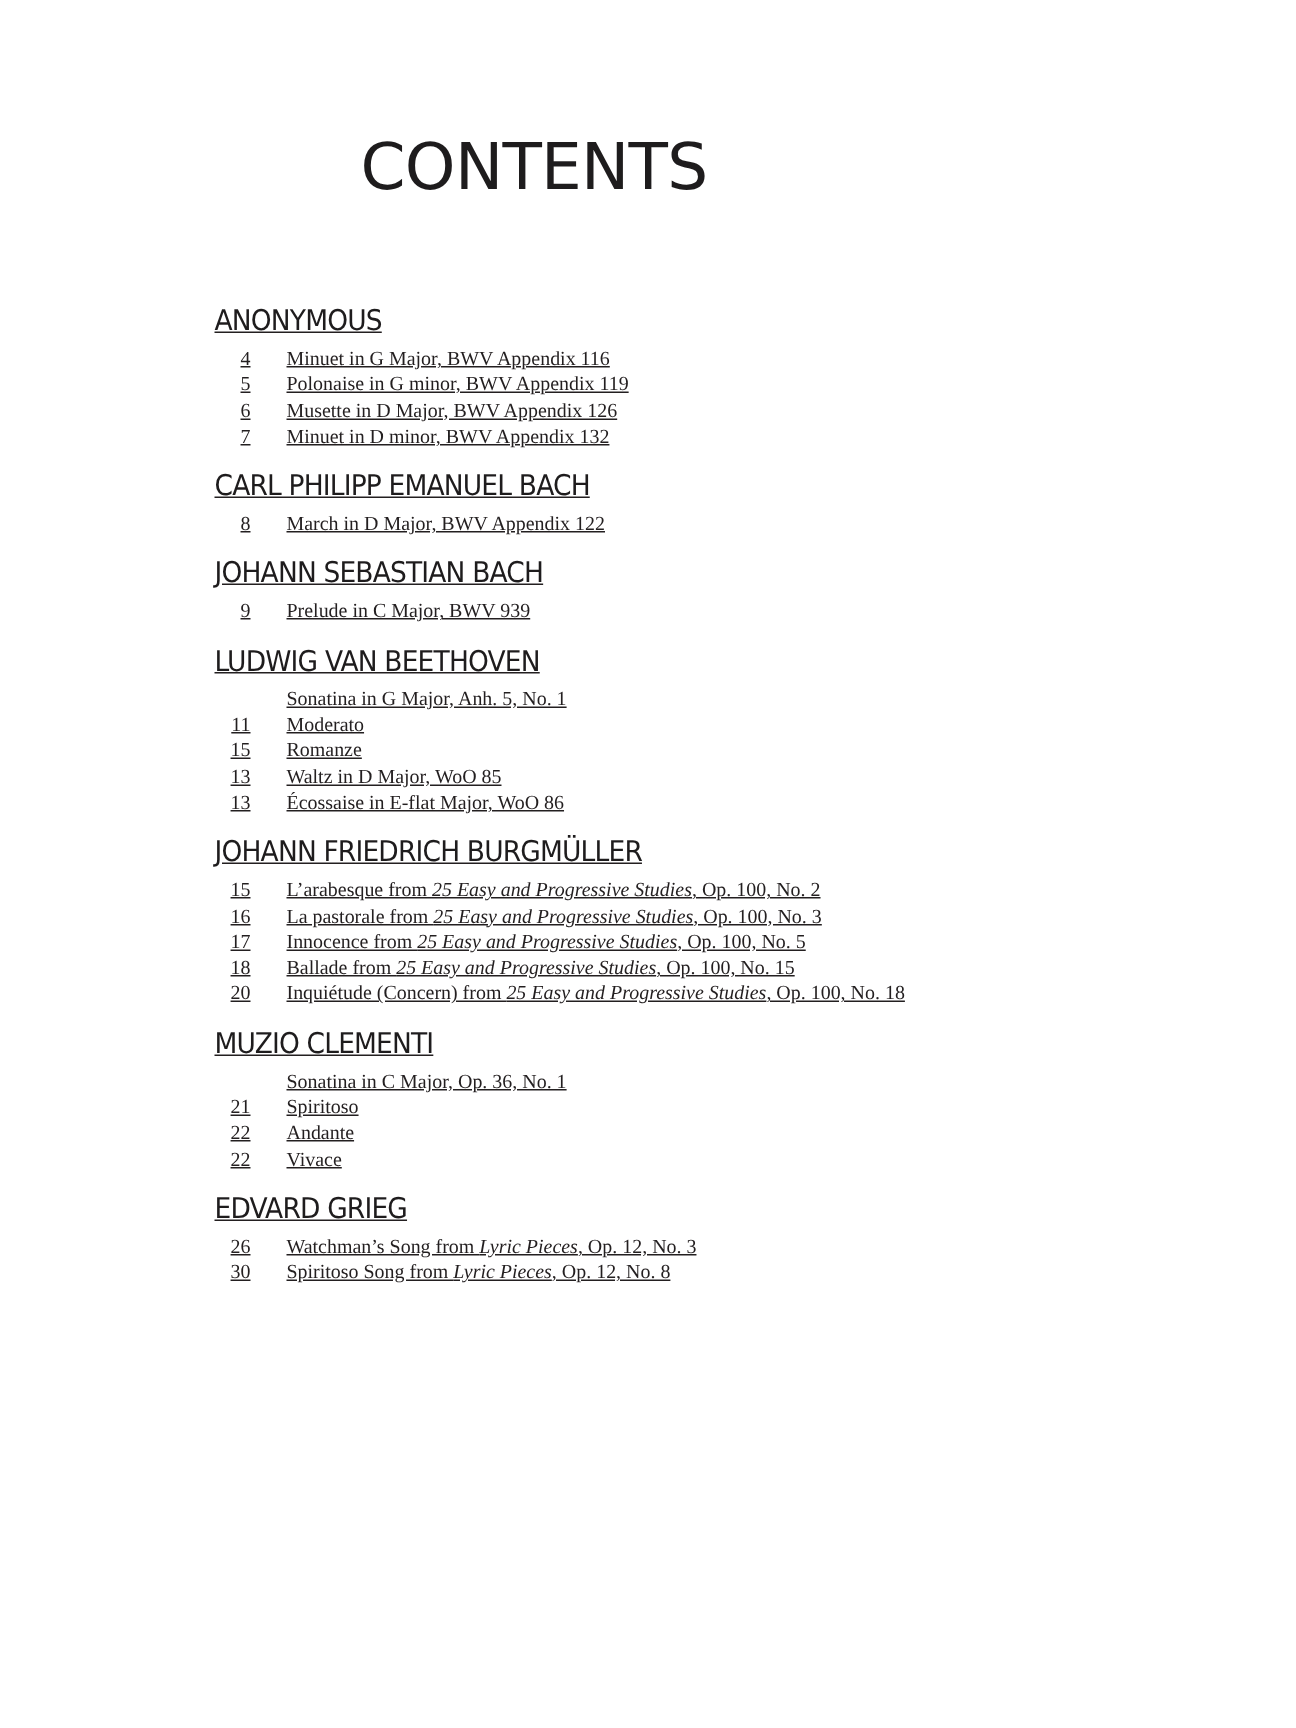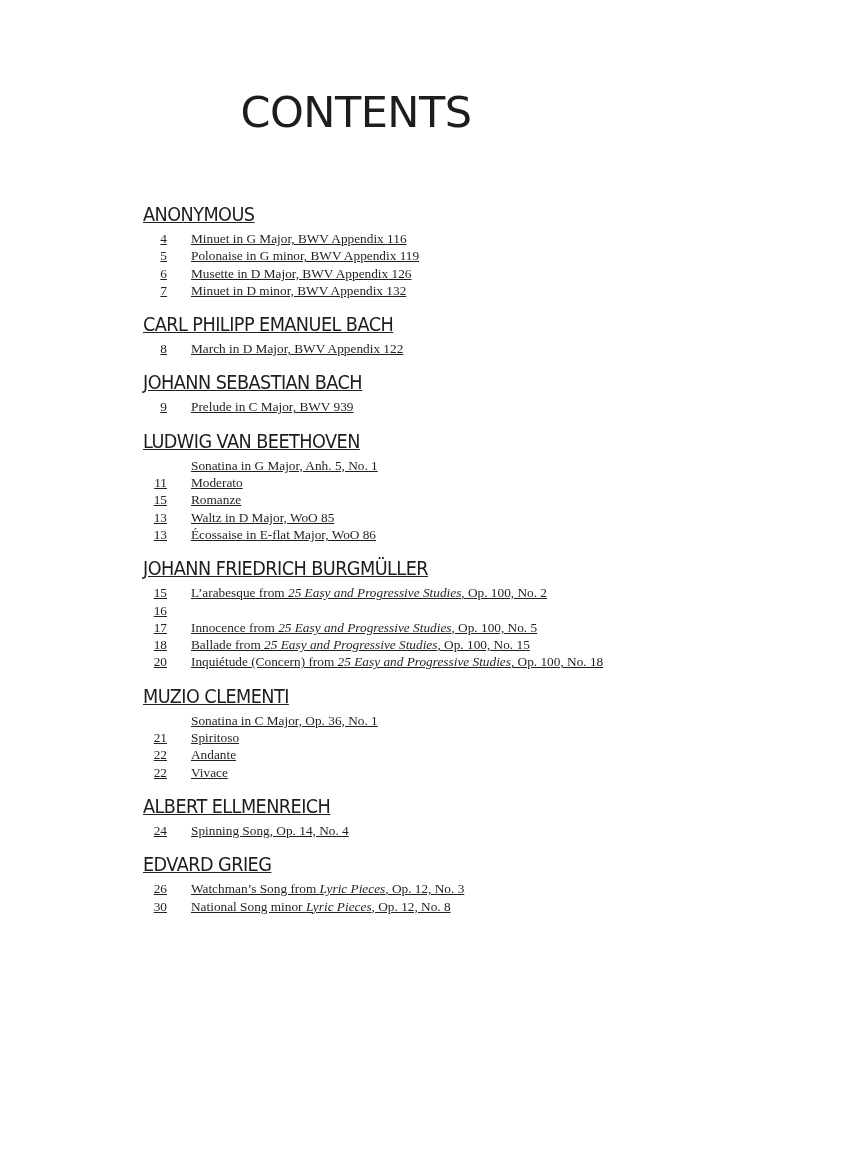--- a/index.html
+++ b/index.html
@@ -95,20 +95,21 @@
   </div>
 
   <div class="section">
     <h2 class="composer">JOHANN FRIEDRICH BURGMÜLLER</h2>
     <div class="entry">
       <span class="page-num">15</span>
       <span class="entry-title"><span>L’arabesque from </span><span class="it">25 Easy and Progressive Studies</span><span>, Op. 100, No. 2</span></span>
     </div>
     <div class="entry">
       <span class="page-num">16</span>
+      <span class="entry-title"><span>La pastorale from </span><span class="it">25 Easy and Progressive Studies</span><span>, Op. 100, No. 3</span></span>
     </div>
     <div class="entry">
       <span class="page-num">17</span>
       <span class="entry-title"><span>Innocence from </span><span class="it">25 Easy and Progressive Studies</span><span>, Op. 100, No. 5</span></span>
     </div>
     <div class="entry">
       <span class="page-num">18</span>
       <span class="entry-title"><span>Ballade from </span><span class="it">25 Easy and Progressive Studies</span><span>, Op. 100, No. 15</span></span>
     </div>
     <div class="entry">
@@ -130,33 +131,26 @@
     <div class="entry sub">
       <span class="page-num">22</span>
       <span class="entry-title">Andante</span>
     </div>
     <div class="entry sub">
       <span class="page-num">22</span>
       <span class="entry-title">Vivace</span>
     </div>
   </div>
 
-  <div class="section">
-    <h2 class="composer">ALBERT ELLMENREICH</h2>
-    <div class="entry">
-      <span class="page-num">24</span>
-      <span class="entry-title">Spinning Song, Op. 14, No. 4</span>
-    </div>
-  </div>
 
   <div class="section">
     <h2 class="composer">EDVARD GRIEG</h2>
     <div class="entry">
       <span class="page-num">26</span>
       <span class="entry-title"><span>Watchman’s Song from </span><span class="it">Lyric Pieces</span><span>, Op. 12, No. 3</span></span>
     </div>
     <div class="entry">
       <span class="page-num">30</span>
-      <span class="entry-title"><span>National Song minor </span><span class="it">Lyric Pieces</span><span>, Op. 12, No. 8</span></span>
+      <span class="entry-title"><span>Spiritoso Song from </span><span class="it">Lyric Pieces</span><span>, Op. 12, No. 8</span></span>
     </div>
   </div>
 
 </div>
 
 </body></html>

